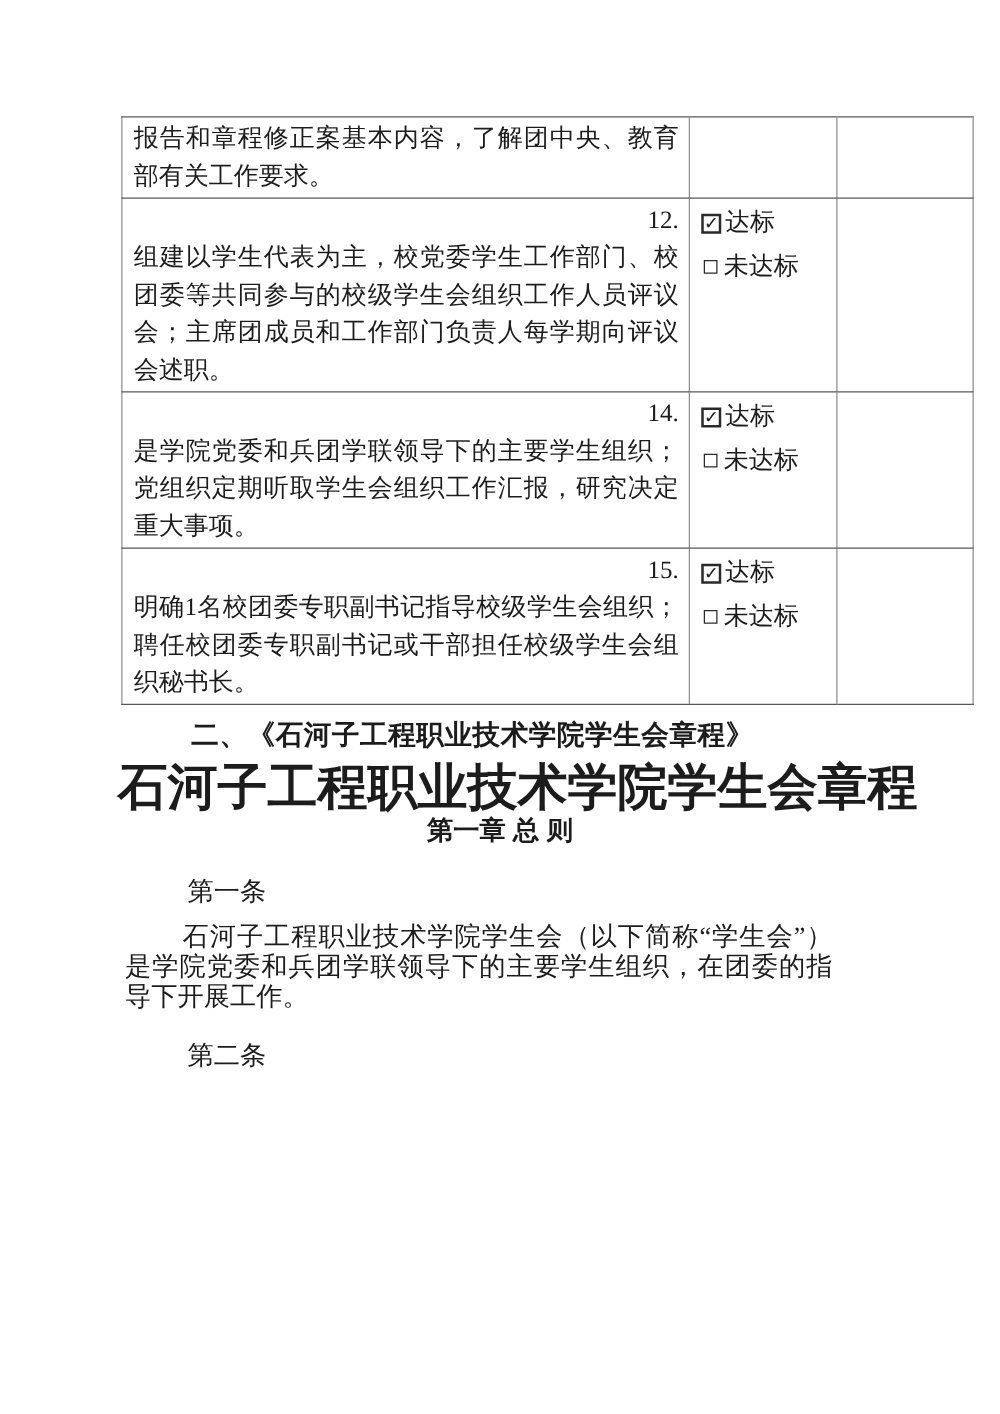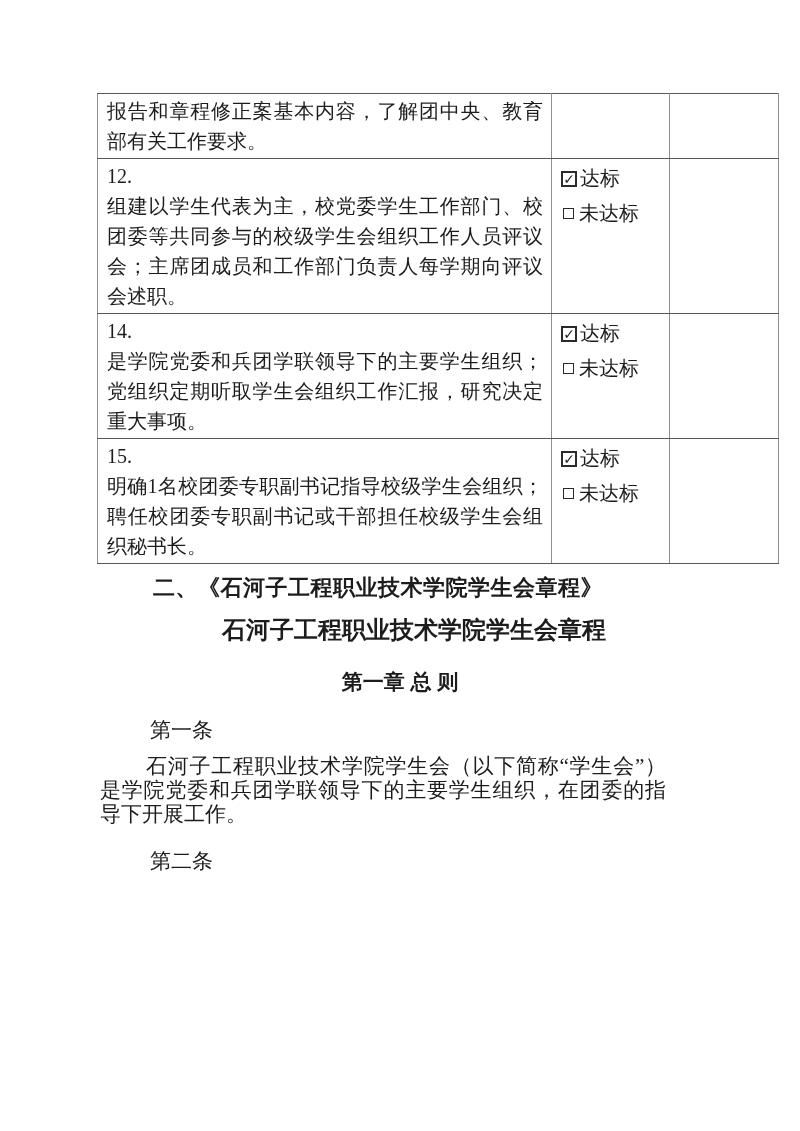--- a/index.html
+++ b/index.html
@@ -24,21 +24,21 @@
   }
   table.doc-table td {
     border-left:1px solid #8f8f8f;
     border-right:1px solid #8f8f8f;
     border-top:1px solid #595959;
     border-bottom:1px solid #595959;
     vertical-align:top;
     padding:2px 8px 2px 9px;
   }
   td.cell-status { vertical-align:middle; padding-left:6px; }
-  .row-number { line-height:30px; }
+  .row-number { line-height:30px;text-align:right; }
   .row-text   { text-align:justify; line-break:anywhere; }
   .status-line {
     display:flex; align-items:center; gap:3px;
     line-height:35px; white-space:nowrap;
   }
   .cb { display:inline-block; flex:0 0 auto; }
   .cb-checked {
     width:16px; height:16px;
     border:2px solid #2a2a2a;
     text-align:center;
@@ -57,24 +57,24 @@
   .list-heading {
     margin:10px 12px 0 153px;
     font-family:"Liberation Sans","DejaVu Sans",sans-serif;
     font-weight:bold; font-size:22px; line-height:28px;
     letter-spacing:0.5px;
   }
   .doc-title {
     margin-top:8px;
     text-align:center;
     font-family:"DejaVu Serif","Liberation Serif",serif;
-    font-weight:bold; font-size:24px; line-height:40px;padding-left:28px;
+    font-weight:bold; font-size:40px; line-height:40px;padding-left:28px;
   }
   .chapter-heading {
-    margin-top:19px;
+    margin-top:2px;
     text-align:center;
     font-family:"Liberation Sans","DejaVu Sans",sans-serif;
     font-weight:bold; font-size:21px; line-height:26px;
   }
 
   
   .article-label {
     margin:20px 0 0 150px;
     font-size:21px; line-height:30px;
   }

